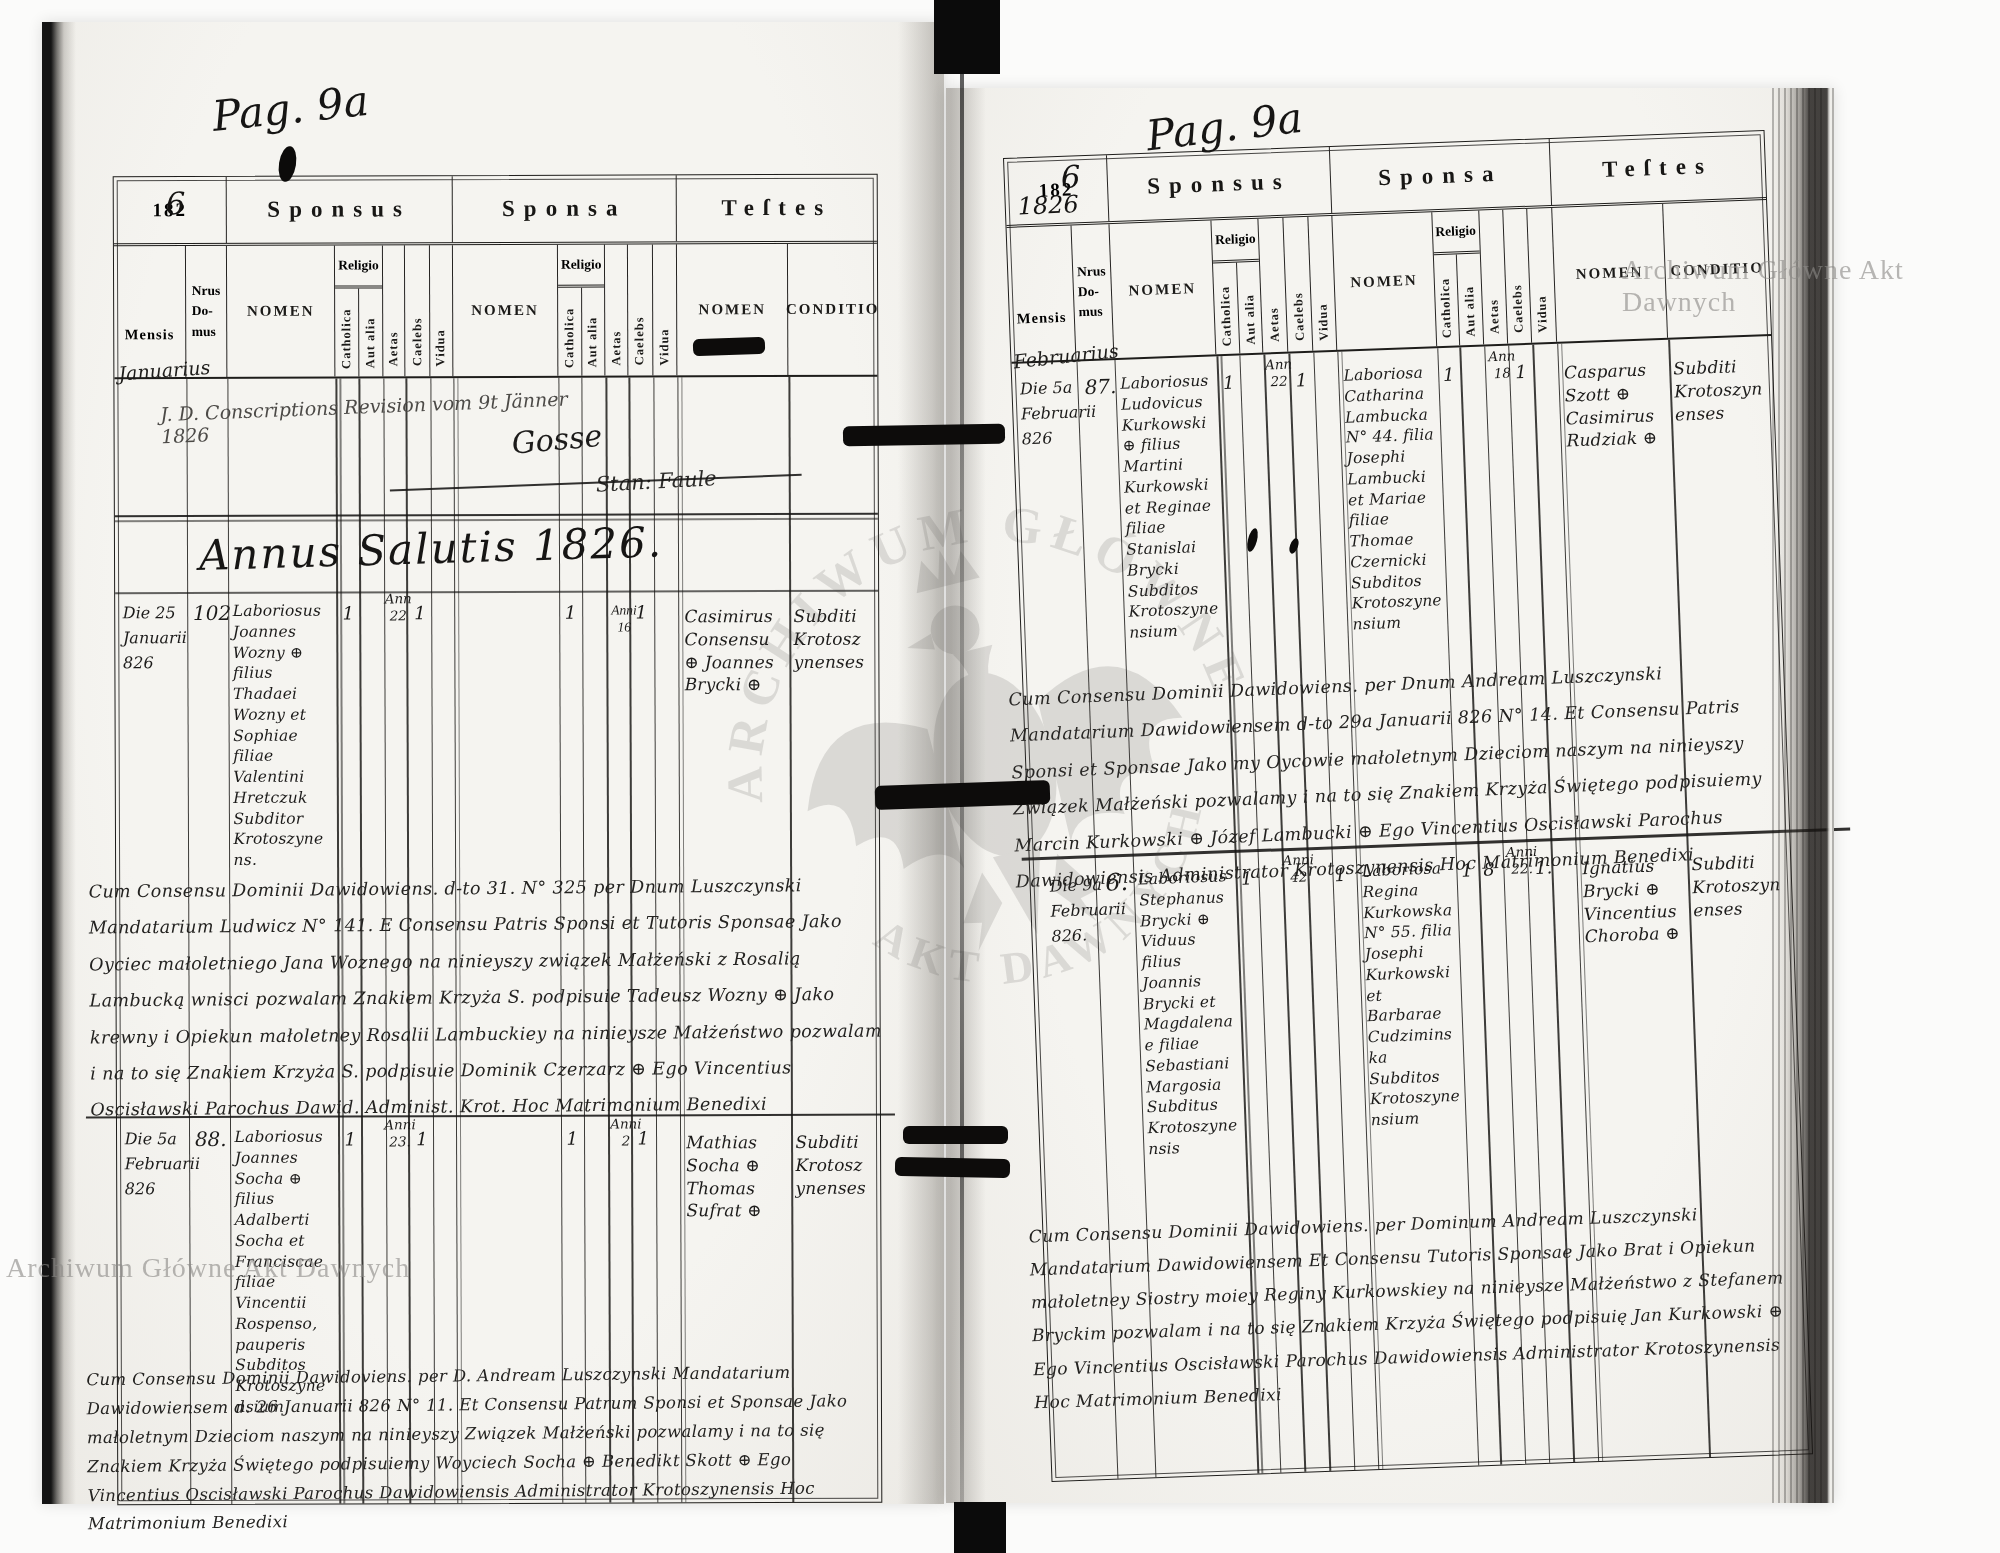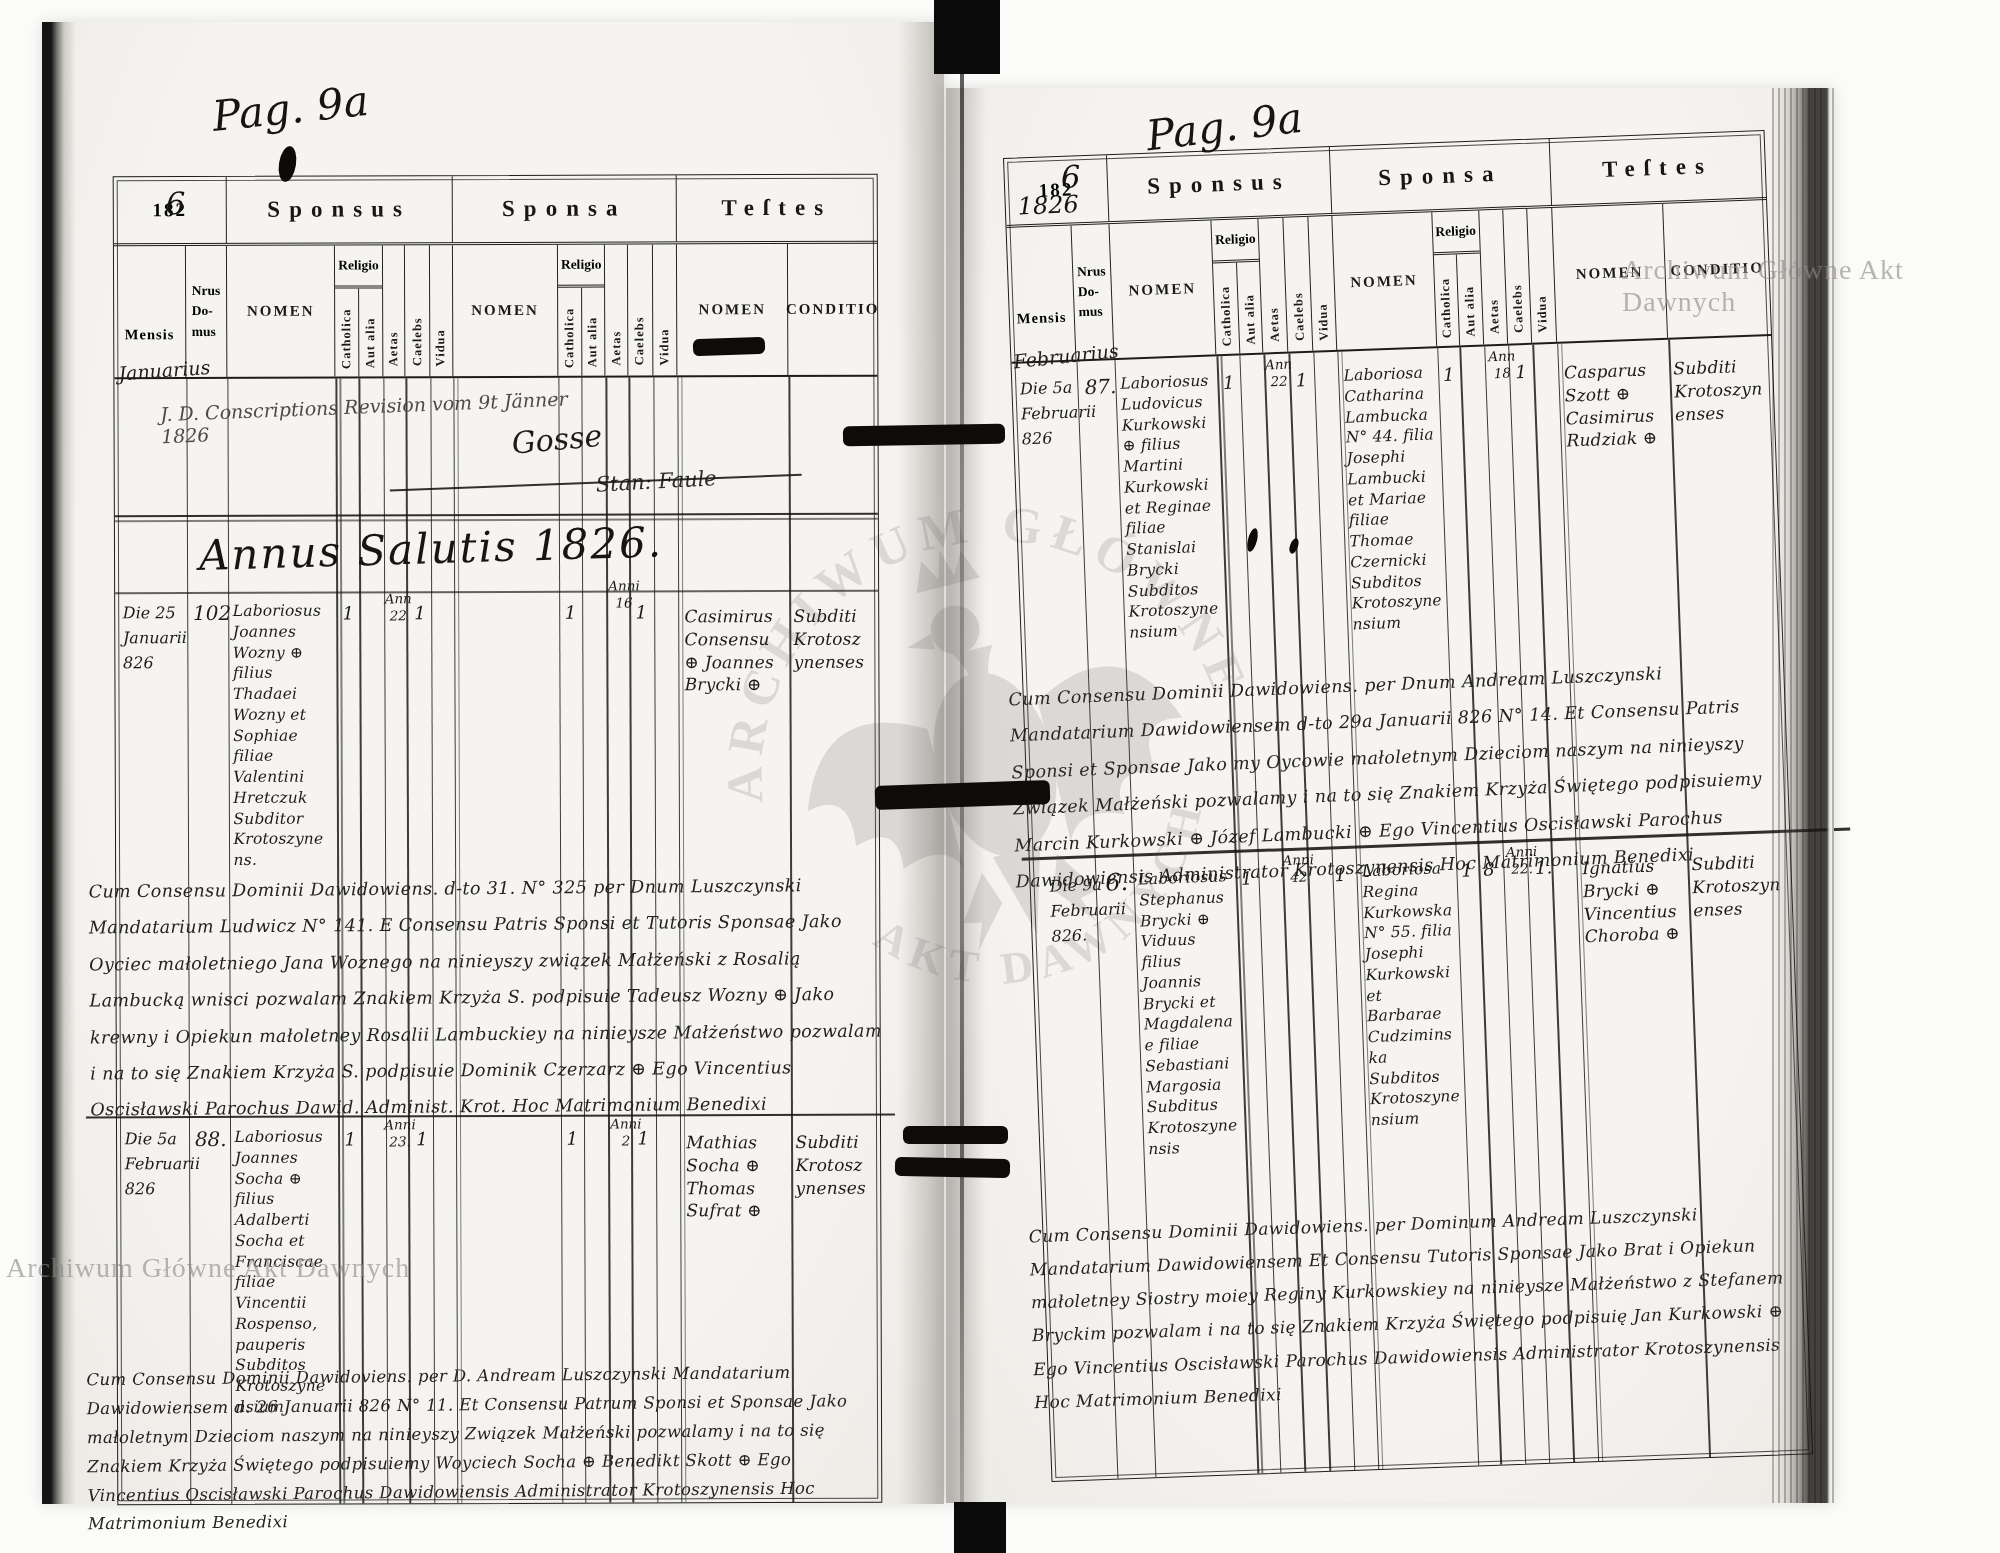--- a/index.html
+++ b/index.html
@@ -224,21 +224,21 @@
         <div class="hw script-lg" style="left:11%;top:146px;transform:rotate(-1.5deg);">Annus Salutis 1826.</div>
         <div class="hline" style="left:0;width:100%;top:213px;opacity:.75;"></div>
 
         <div class="hw mensis-block" style="left:1%;top:222px;width:8%;">Die 25 Januarii 826</div>
         <div class="hw nrus-num" style="left:10.2%;top:222px;">102</div>
         <div class="hw nomen-block" style="left:15.4%;top:222px;width:13%;">Laboriosus Joannes Wozny ⊕ filius Thadaei Wozny et Sophiae filiae Valentini Hretczuk Subditor Krotoszynens.</div>
         <div class="hw mark" style="left:29.8%;top:224px;">1</div>
         <div class="hw aetas-block" style="left:35%;top:212px;">Ann 22</div>
         <div class="hw mark" style="left:39.2%;top:224px;">1</div>
         <div class="hw mark" style="left:58.9%;top:224px;">1</div>
-        <div class="hw aetas-block" style="left:64.6%;top:200px;">Anni 16</div>
+        <div class="hw aetas-block" style="left:64.6%;top:225px;font-family:Liberation Serif, serif;">Anni 16</div>
         <div class="hw mark" style="left:68.2%;top:224px;">1</div>
         <div class="hw nomen-block" style="left:74.6%;top:228px;width:12.5%;font-size:17px;">Casimirus Consensu ⊕ Joannes Brycki ⊕</div>
         <div class="hw nomen-block" style="left:88.9%;top:228px;width:10%;font-size:17px;">Subditi Krotoszynenses</div>
 
         <div class="hw note-block" style="left:-3.5%;top:492px;width:104%;transform:rotate(-.3deg);">Cum Consensu Dominii Dawidowiens. d-to 31. N° 325 per Dnum Luszczynski Mandatarium Ludwicz N° 141. E Consensu Patris Sponsi et Tutoris Sponsae Jako Oyciec małoletniego Jana Woznego na ninieyszy związek Małżeński z Rosalią Lambucką wnisci pozwalam Znakiem Krzyża S. podpisuie Tadeusz Wozny ⊕ Jako krewny i Opiekun małoletney Rosalii Lambuckiey na ninieysze Małżeństwo pozwalam i na to się Znakiem Krzyża S. podpisuie Dominik Czerzarz ⊕ Ego Vincentius Oscisławski Parochus Dawid. Administ. Krot. Hoc Matrimonium Benedixi</div>
         <div class="hline" style="left:-4%;width:106%;top:737px;height:2.4px;"></div>
 
         <div class="hw mensis-block" style="left:1%;top:748px;width:8%;">Die 5a Februarii 826</div>
         <div class="hw nrus-num" style="left:10.2%;top:748px;">88.</div>
         <div class="hw nomen-block" style="left:15.4%;top:748px;width:13%;">Laboriosus Joannes Socha ⊕ filius Adalberti Socha et Franciscae filiae Vincentii Rospenso, pauperis Subditos Krotoszynensium</div>

